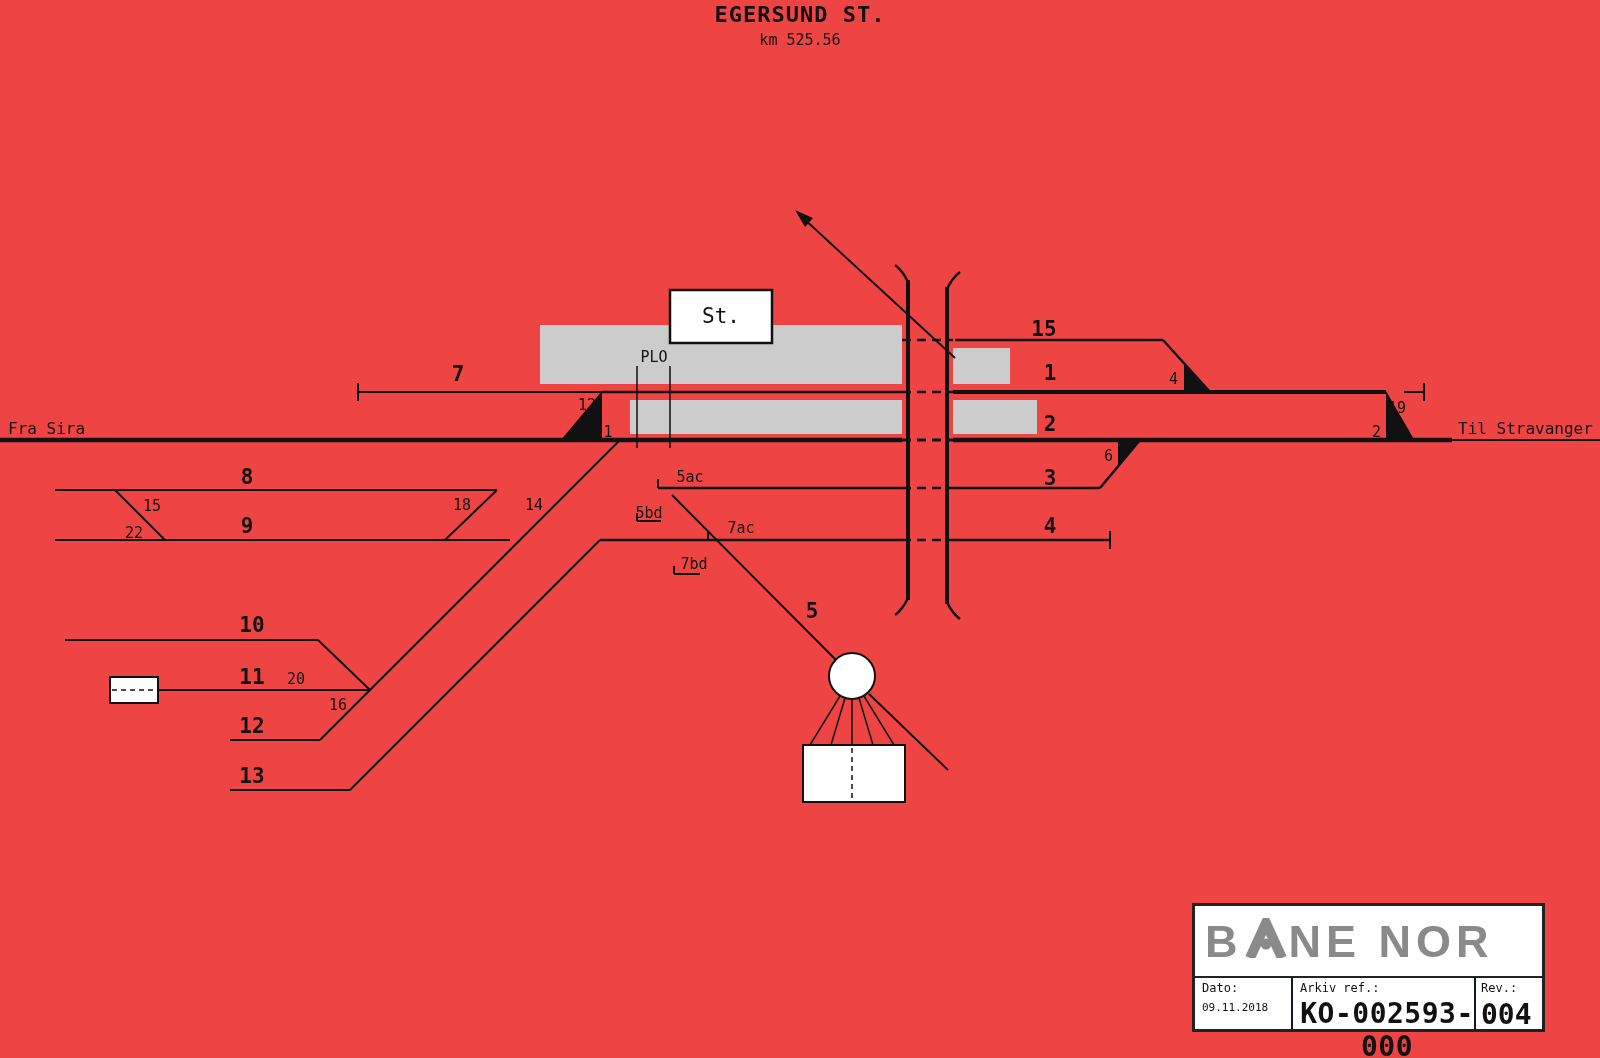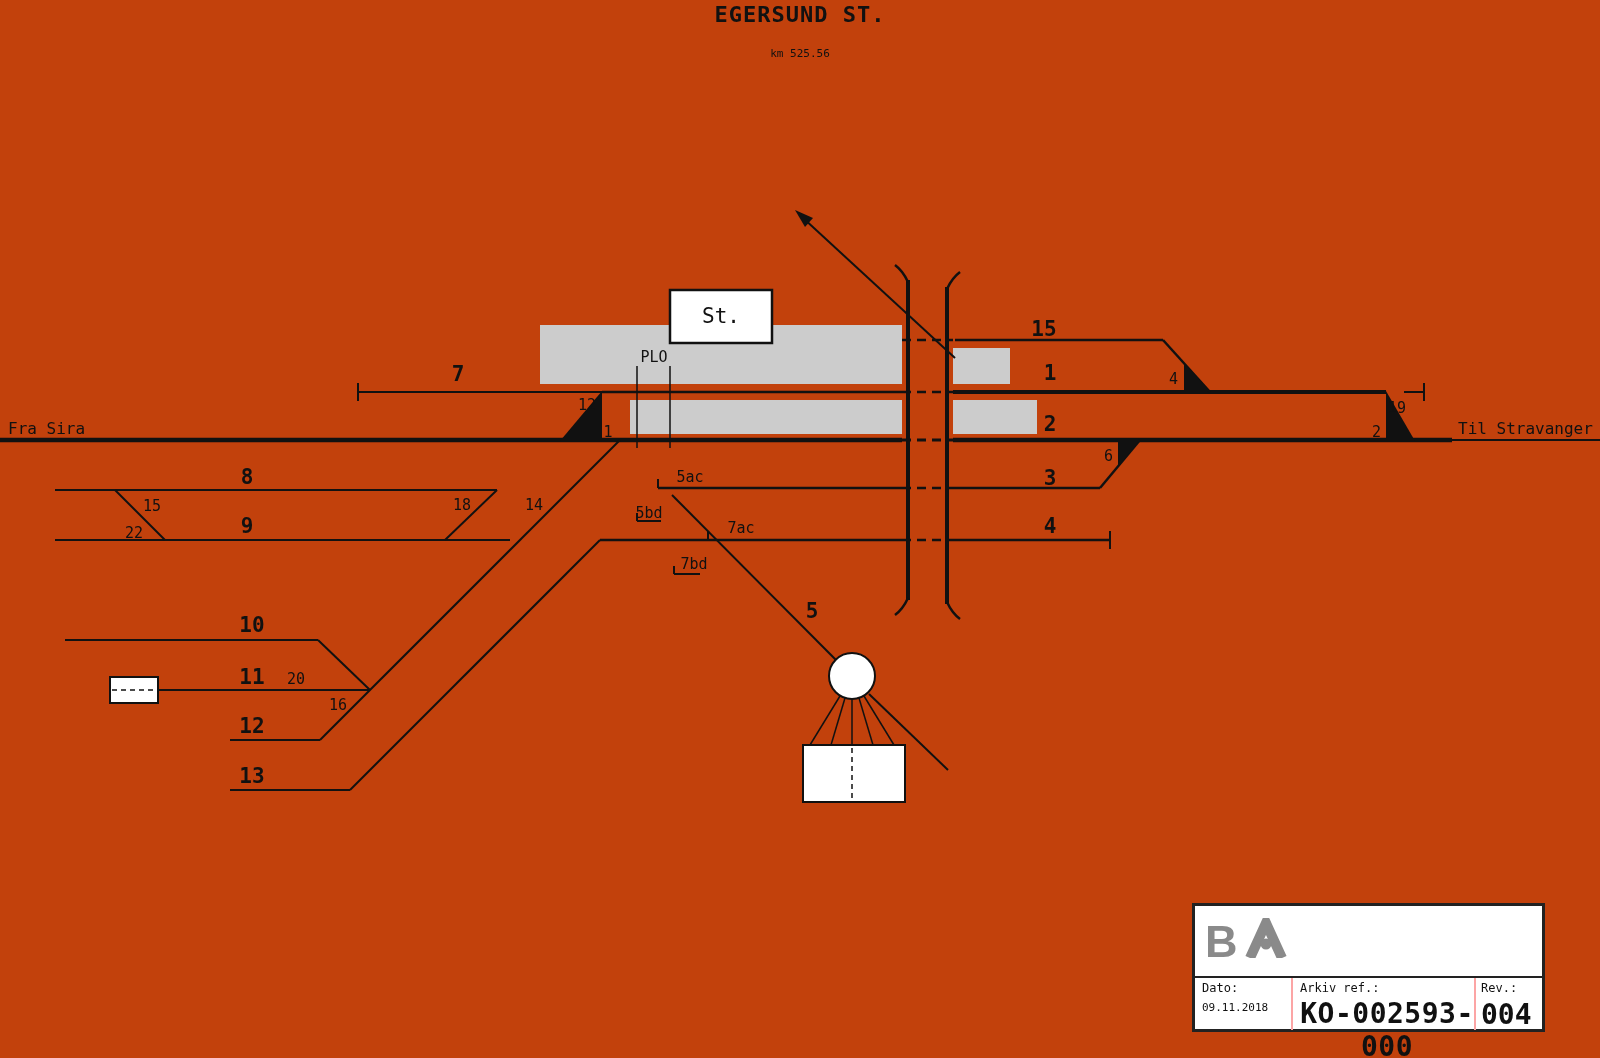--- a/index.html
+++ b/index.html
@@ -1,20 +1,20 @@
 <!DOCTYPE html>
 <html><head>
 <meta charset="utf-8">
 <style>
   html,body{margin:0;padding:0;background:#fff;}
-  #stage{position:relative;width:1600px;height:1058px;background:#c2410c;overflow:hidden;
+  #stage{position:relative;width:1600px;height:1058px;background:#ef4444;overflow:hidden;
          font-family:"DejaVu Sans Mono",monospace;color:#111;text-decoration:underline;}
   #titlewrap{position:absolute;top:0;left:0;width:100%;text-align:center;}
   #title{font-size:22px;font-weight:bold;letter-spacing:1px;margin-top:2px;}
-  #subtitle{font-size:11px;margin-top:20px;}
+  #subtitle{font-size:15px;margin-top:4px;}
   svg.schematic{position:absolute;top:0;left:0;}
   svg.schematic text{font-family:"DejaVu Sans Mono",monospace;fill:#111;}
   .ln{stroke:#111;fill:none;}
   .w15{stroke-width:1.5}.w2{stroke-width:2}.w25{stroke-width:2.5}.w3{stroke-width:3}
   .w4{stroke-width:4}.w45{stroke-width:4.5}
   .dash{stroke-dasharray:9 6;}
   .dash-sm{stroke-dasharray:5 4;}
   .wedge{fill:#111;stroke:none;}
   .whitebox{fill:#fff;stroke:#111;}
   .plat{fill:#cccccc;stroke:none;}
@@ -24,21 +24,21 @@
   
   #titleblock{position:absolute;left:1192px;top:903px;width:353px;height:129px;
               border:3px solid #222;box-sizing:border-box;background:#fff;}
   .logo-row{height:72px;border-bottom:2px solid #222;display:flex;align-items:center;
             padding-left:10px;box-sizing:border-box;}
   .brand{color:#8a8a8a;font-family:"Liberation Sans",sans-serif;font-weight:900;
          font-size:45px;letter-spacing:5px;white-space:nowrap;display:flex;align-items:center;line-height:1;}
   .amark{display:inline-block;margin:0 2px;}
   .info-row{display:flex;height:52px;}
   .tb-col{box-sizing:border-box;padding:3px 0 0 7px;}
-  .tb-col + .tb-col{border-left:2px solid #fca5a5;}
+  .tb-col + .tb-col{border-left:2px solid #0f172a;}
   .col-date{width:96px;}
   .col-arkiv{width:183px;}
   .col-rev{flex:1;padding-left:5px;}
   .tb-label{font-size:12px;}
   .tb-value-sm{font-size:11px;margin-top:6px;}
   .tb-value-lg{font-size:28px;font-weight:bold;margin-top:2px;letter-spacing:0.5px;text-align:center;}
   .tb-value-rev{font-size:28px;font-weight:bold;margin-top:3px;}
 </style>
 </head>
 <body>
@@ -184,20 +184,21 @@
   <div id="titleblock">
     <div class="logo-row">
       <div class="brand">
         <span>B</span>
         <span class="amark">
           <svg width="42" height="40" viewBox="0 0 42 40">
             <path d="M5,40 L21,5 L37,40" stroke="#8a8a8a" stroke-width="10" fill="none"></path>
             <circle cx="21" cy="26" r="5.5" fill="#8a8a8a"></circle>
           </svg>
         </span>
+        <span>NE NOR</span>
       </div>
     </div>
     <div class="info-row">
       <div class="tb-col col-date">
         <div class="tb-label">Dato:</div>
         <div class="tb-value-sm">09.11.2018</div>
       </div>
       <div class="tb-col col-arkiv">
         <div class="tb-label">Arkiv ref.:</div>
         <div class="tb-value-lg">KO-002593-000</div>

